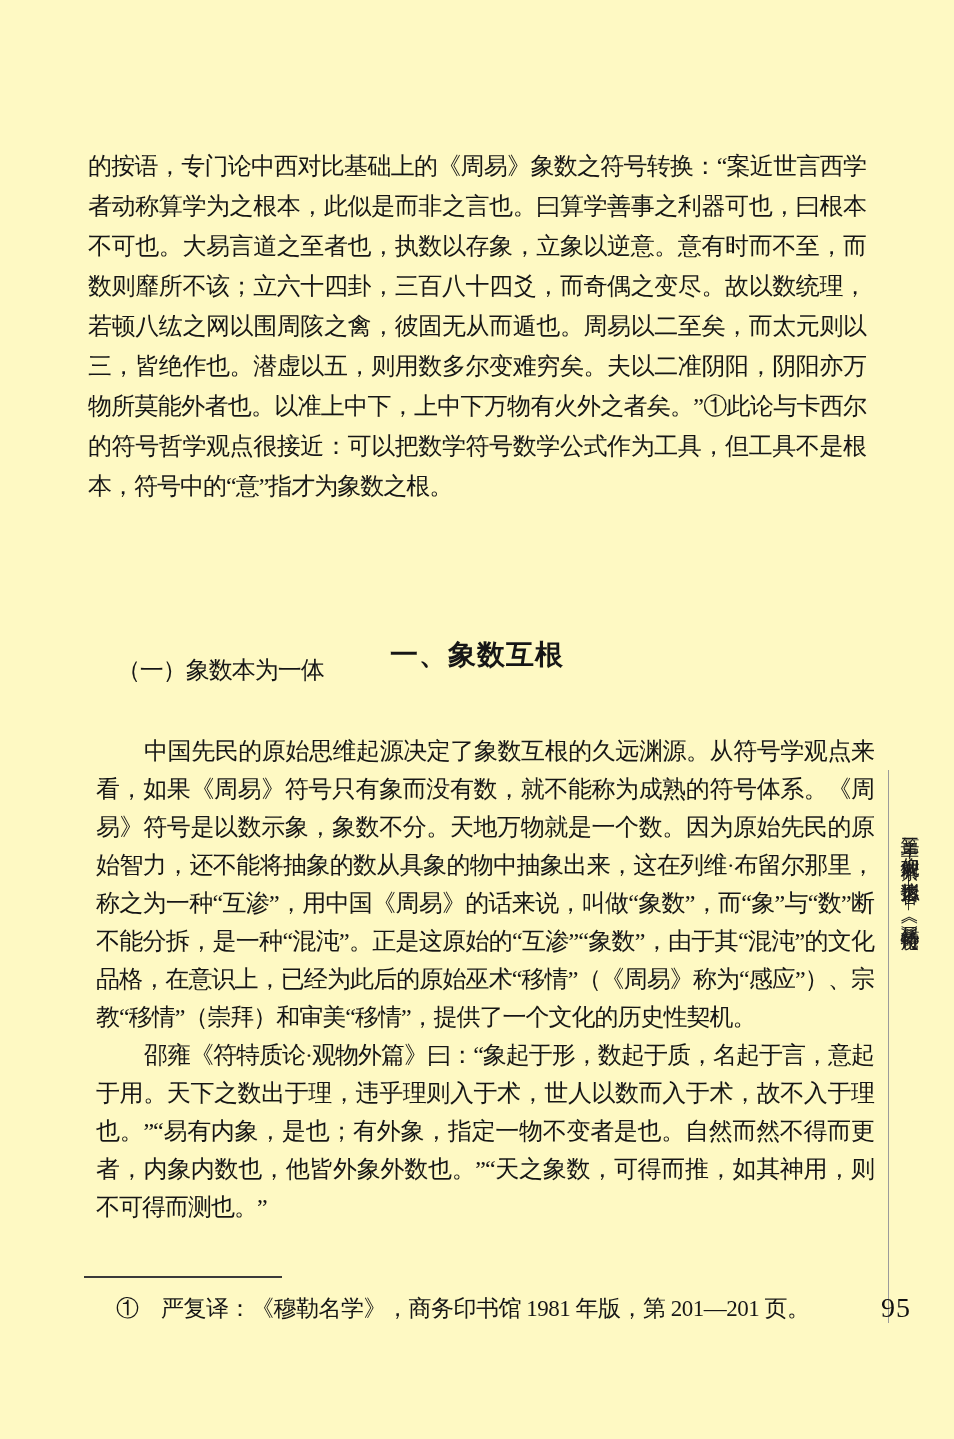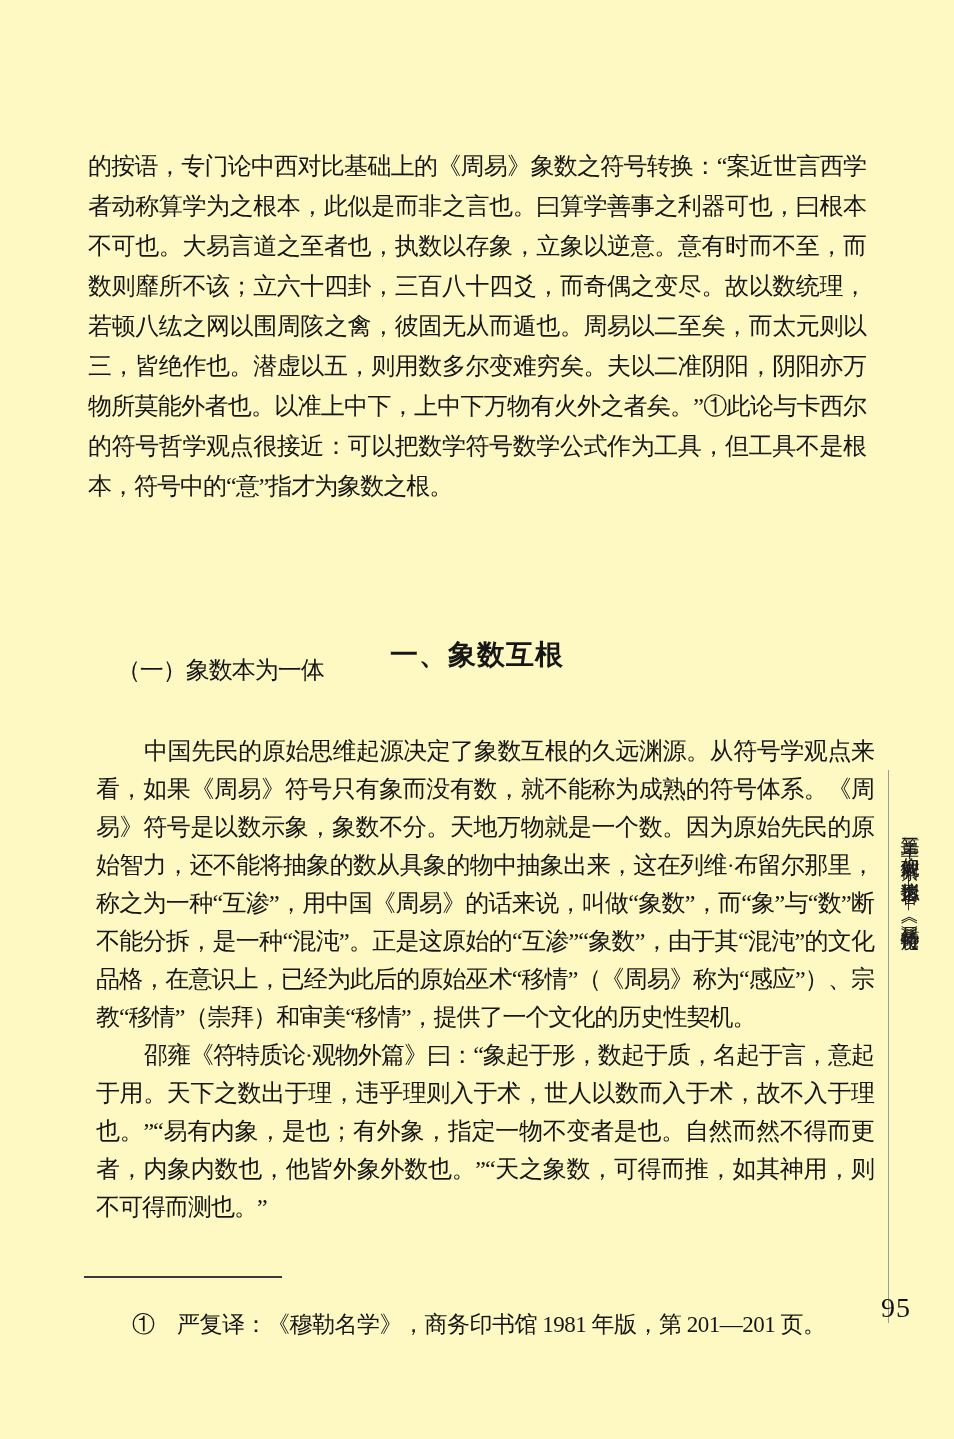--- a/index.html
+++ b/index.html
@@ -64,21 +64,21 @@
     top: 1276px;
     width: 198px;
     height: 2px;
     background: #3a3a3a;
   }
   .footnote-text {
     position: absolute;
     left: 116px;
     top: 1292px;
     width: 700px;
-    margin: 16px;
+    margin: 0;
     font-size: 23px;
     line-height: 34px;
     letter-spacing: -0.5px;
   }
   .sidebar-rule {
     position: absolute;
     left: 888px;
     top: 770px;
     width: 1px;
     height: 553px;

